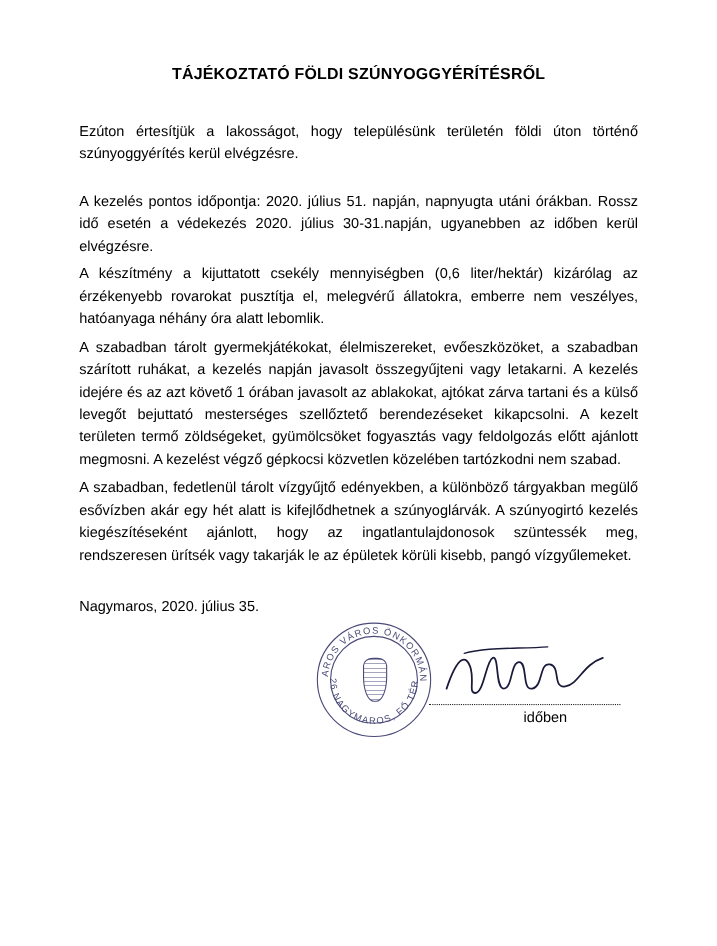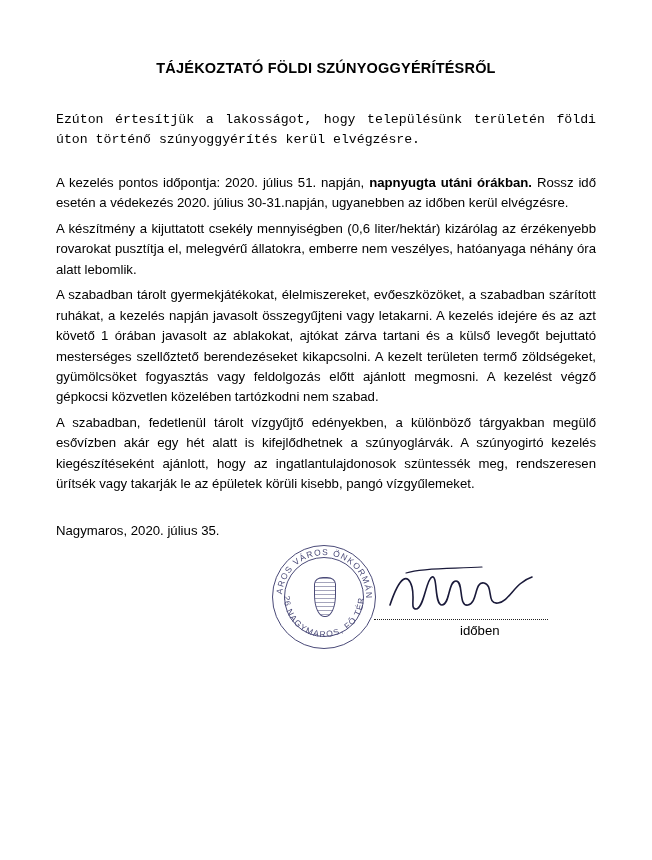--- a/index.html
+++ b/index.html
@@ -13,45 +13,45 @@
     font-family: "Liberation Sans", sans-serif;
     color: #000000;
     position: relative;
     overflow: hidden;
   }
   .page {
     position: relative;
     width: 652px;
     height: 632px;
     box-sizing: border-box;
-    padding: 0 56px;
+    padding: 0 72px;
   }
   .doc-title {
     margin: 0;
     padding-top: 60px;
     text-align: center;
     font-size: 14.5px;
     font-weight: bold;
     letter-spacing: 0.2px;
   }
   .body-block {
     margin-top: 34px;
     font-size: 13.2px;
     line-height: 1.55;
     text-align: justify;
   }
   .para {
     margin: 0 0 0 0;
     text-align: justify;
     text-justify: inter-word;
   }
-  .gap-lg { margin-top: 22px; font-family: Liberation Mono, monospace; }
+  .gap-lg { margin-top: 22px; }
   .gap-md { margin-top: 22px; }
   .gap-sm { margin-top: 5px; }
-  .bold { font-weight: bold; }
+  .bold { font-weight: normal; }
   .signature-date {
     margin-top: 26px;
     font-size: 13.2px;
   }
   .sign-area {
     position: relative;
     height: 120px;
     margin-top: 2px;
   }
   .stamp {

